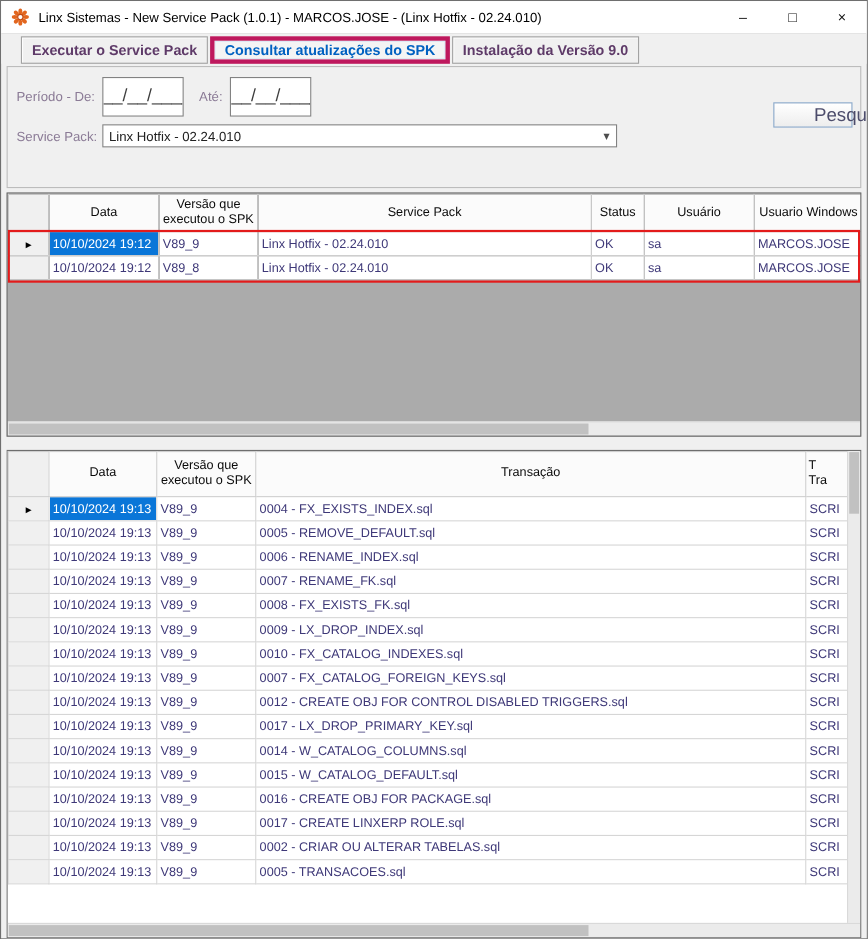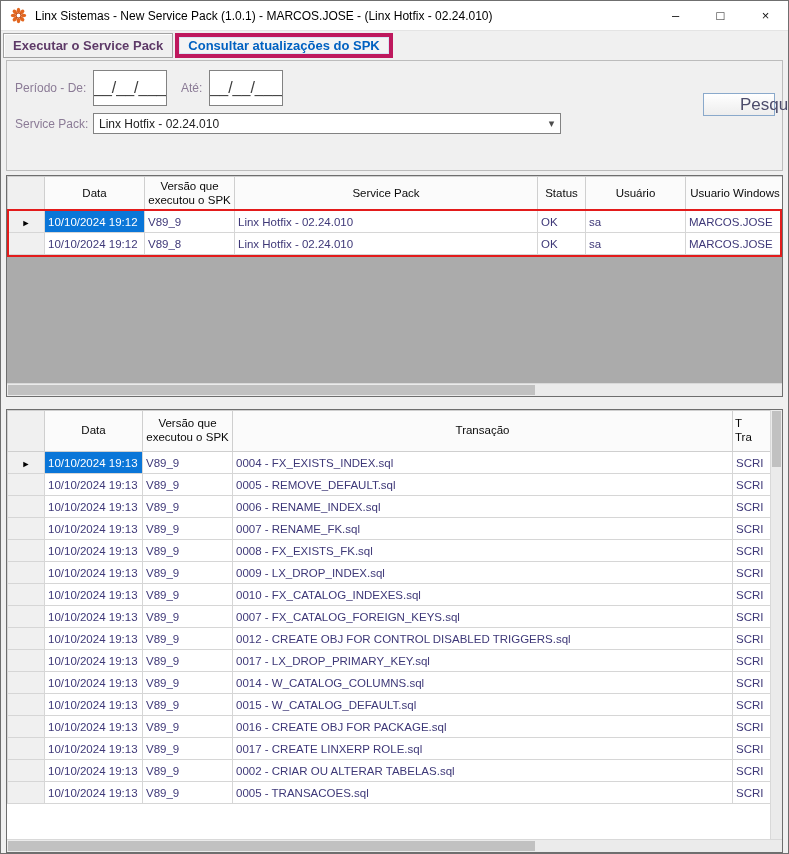--- a/index.html
+++ b/index.html
@@ -10,21 +10,21 @@
 
   
   .titlebar { flex:0 0 30px; background:#ffffff; display:flex; align-items:center; border-bottom:1px solid #e4e4e4; }
   .app-icon { width:17px; height:17px; margin:0 8px 0 9px; display:inline-flex; }
   .title { flex:1; font-size:12px; color:#000; white-space:nowrap; overflow:hidden; }
   .win-controls { display:flex; height:100%; }
   .win-btn { width:45px; display:flex; align-items:center; justify-content:center;
              font-size:13px; color:#111; cursor:default; }
 
   
-  .tabbar { flex:0 0 27px; display:flex; align-items:stretch; gap:2px; padding:2px 0 0 2px; background:#f0f0f0; }
+  .tabbar { flex:0 0 27px; display:flex; align-items:stretch; gap:2px; padding:2px 0 0 18px; background:#f0f0f0; }
   .tab { padding:0 9px; display:flex; align-items:center; font-size:13px; font-weight:bold;
          color:var(--inactive-tab-text,#5e3a68); background:#f0f0f0;
          border:1px solid #a2a2a2; box-shadow:inset 1px 1px 0 #fdfdfd; cursor:default; }
   .tab.active { color:var(--active-tab-text,#0061c1); background:#f4f4f4;
          border:4px solid #be185d; box-shadow:inset 0 0 0 1px #d8e5f4; }
 
   
   .filter-group { flex:0 0 111px; margin:2px 5px; border:1px solid #bcbcbc; background:#f0f0f0;
                   position:relative; padding:9px 8px 0 8px; }
   .filter-row { display:flex; align-items:center; margin-bottom:7px; }
@@ -106,20 +106,21 @@
     <div class="win-controls">
       <div class="win-btn">–</div>
       <div class="win-btn">□</div>
       <div class="win-btn">×</div>
     </div>
   </div>
 
   <div class="tabbar">
     <div class="tab">Executar o Service Pack</div>
     <div class="tab active">Consultar atualizações do SPK</div>
+    <div class="tab">Instalação da Versão 9.0</div>
   </div>
 
   <div class="filter-group">
     <div class="filter-row">
       <span class="lbl lbl-period">Período - De:</span>
       <input class="masked" value="__/__/____" style="">
       <span class="lbl lbl-ate">Até:</span>
       <input class="masked" value="__/__/____" style="">
     </div>
     <div class="filter-row">

